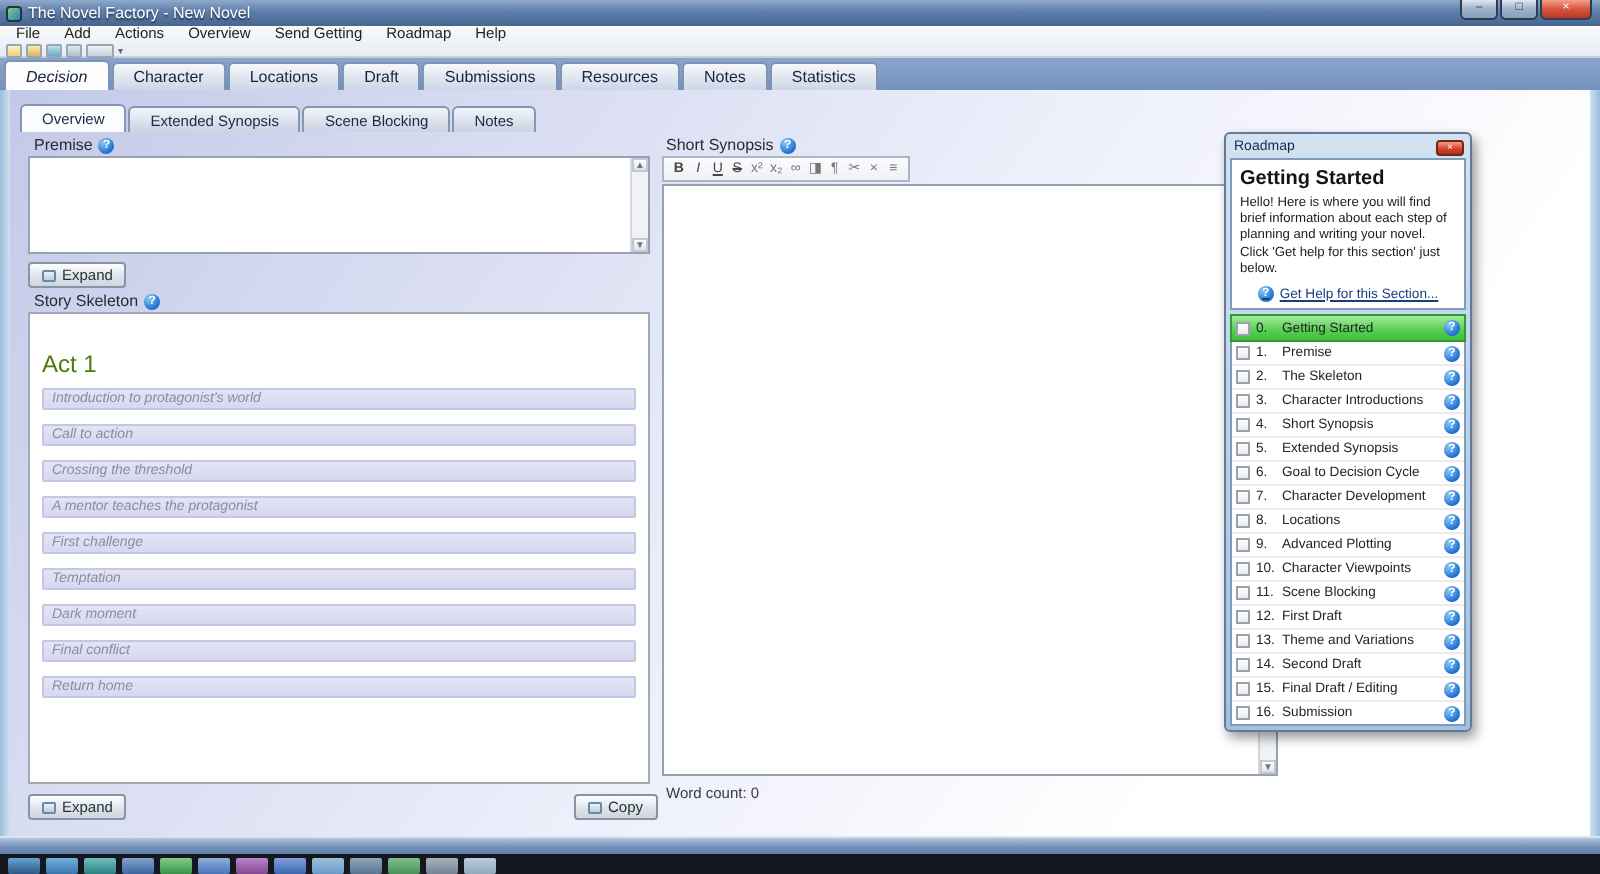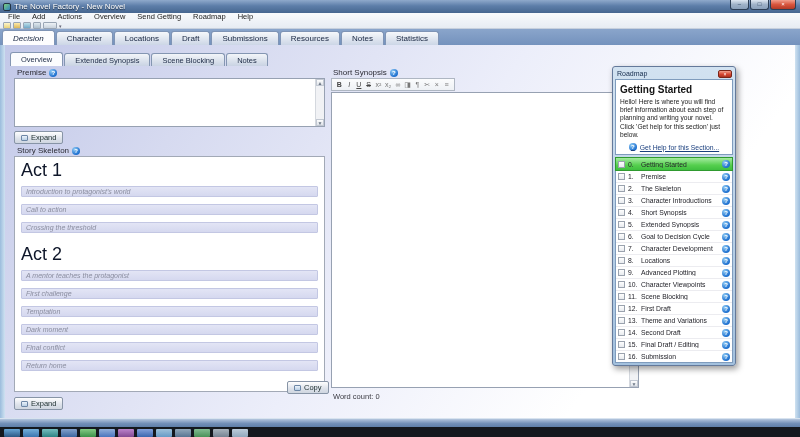--- a/index.html
+++ b/index.html
@@ -73,21 +73,21 @@
 
   .btn { position:absolute; display:inline-flex; align-items:center; gap:3px;
     height:13px; padding:0 6px; font-size:7.5px; color:#233;
     background:linear-gradient(#fefefe,#dde2ea 60%,#cfd6e0); border:1px solid #8794a6; border-radius:2px; }
   .mini-ic { width:7px; height:6px; border:1px solid #6d87a6; border-radius:1px;
     background:linear-gradient(#eaf2fa,#b9cfe4); }
 
   
   .skeleton-box { position:absolute; left:14px; top:156px; width:311px; height:236px;
     background:#fff; border:1px solid #a2a9b6; padding:1px 6px; overflow:hidden; }
-  .act-title { font-size:18px; color:#0f172a; margin:2px 0 5px 0; }
+  .act-title { font-size:12px; color:#4d7c0f; margin:17px 0 5px 0; }
   .act-title.later { margin-top:11px; }
   .sk-bar { height:11px; margin-bottom:7px; background:linear-gradient(#e3e5f5,#d5d8ef);
     border:1px solid #c3c7e3; border-radius:1px; font-size:7px; font-style:italic;
     color:#8a8d9f; line-height:10px; padding-left:4px; white-space:nowrap; overflow:hidden; }
 
   
   .rt-toolbar { position:absolute; left:331px; top:78px; width:124px; height:13px;
     background:linear-gradient(#fbfcfd,#eef1f5); border:1px solid #aeb6c2;
     display:flex; align-items:center; padding:0 3px; gap:1px; }
   .rt-btn { font-size:7px; color:#777; width:9px; text-align:center; line-height:11px; }
@@ -241,37 +241,36 @@
     <span>Story Skeleton</span>
     <span class="help-ic"></span>
   </div>
   <div class="skeleton-box">
     <div class="act-title">Act 1</div>
     <div>
       <div class="sk-bar">Introduction to protagonist's world</div>
         <div class="sk-bar">Call to action</div>
         <div class="sk-bar">Crossing the threshold</div>
     </div>
-    <div class="act-title later">Act 2</div>
     <div>
       <div class="sk-bar">A mentor teaches the protagonist</div>
         <div class="sk-bar">First challenge</div>
         <div class="sk-bar">Temptation</div>
         <div class="sk-bar">Dark moment</div>
     </div>
     <div>
       <div class="sk-bar">Final conflict</div>
         <div class="sk-bar">Return home</div>
     </div>
   </div>
   <div class="btn" style="left:14px; top:397px;">
     <span class="mini-ic"></span>
     <span>Expand</span>
   </div>
-  <div class="btn" style="left:287px; top:381px;">
+  <div class="btn" style="left:287px; top:397px;">
     <span class="mini-ic"></span>
     <span>Copy</span>
   </div>
 
   <div class="field-label" style="left:333px; top:68px;">
     <span>Short Synopsis</span>
     <span class="help-ic"></span>
   </div>
   <div class="rt-toolbar">
 

